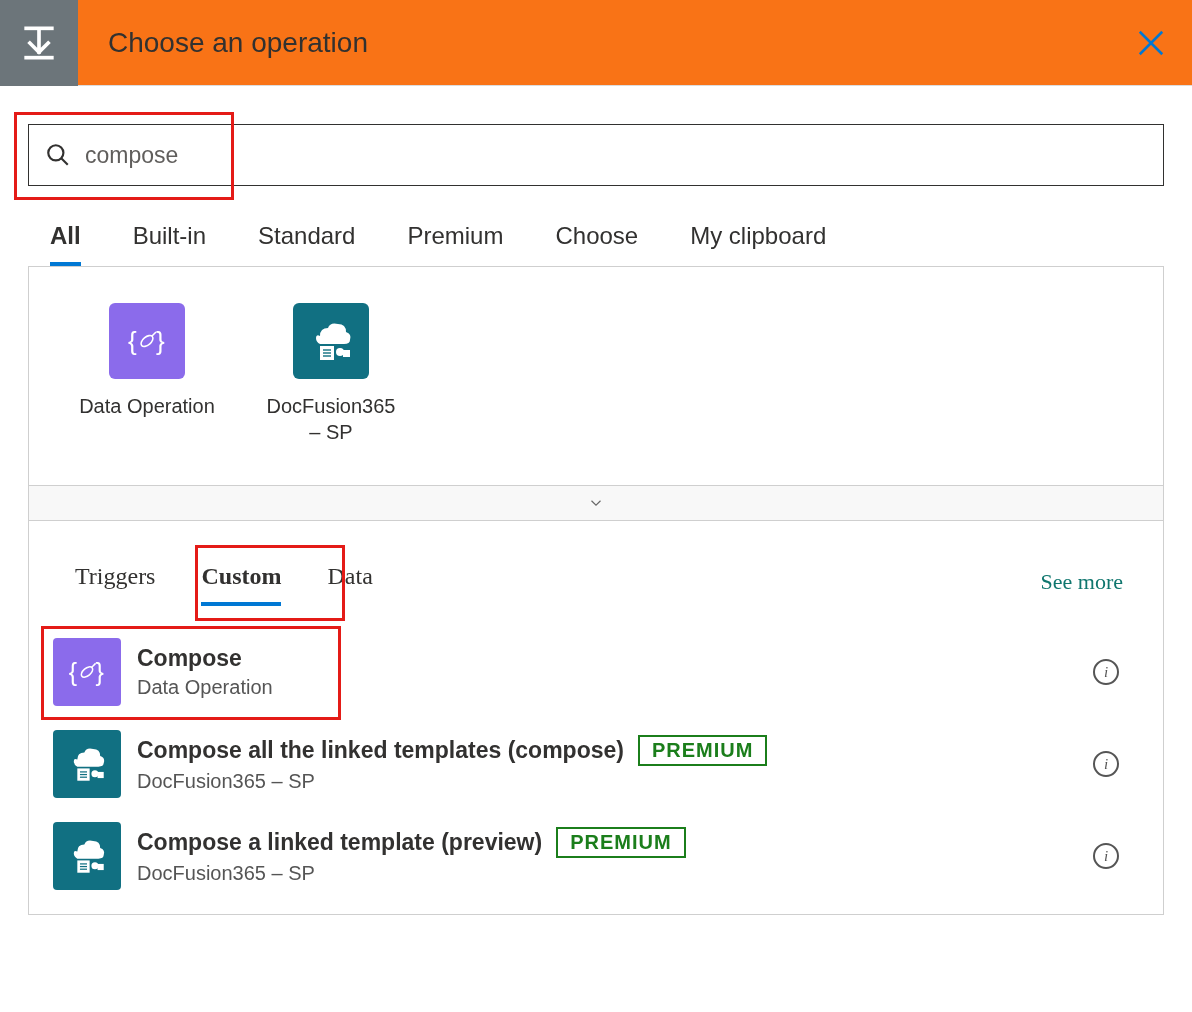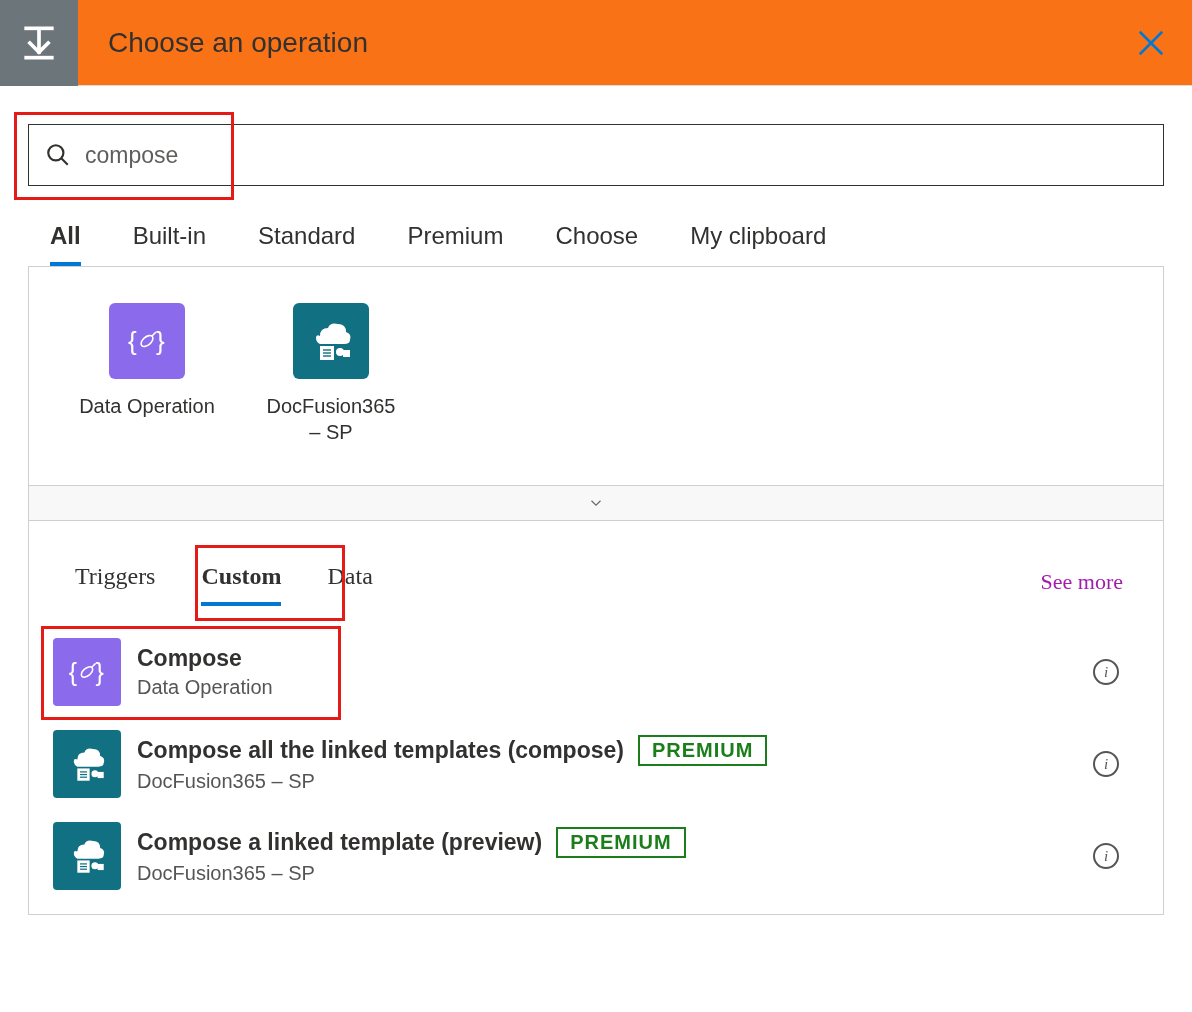--- a/index.html
+++ b/index.html
@@ -160,21 +160,21 @@
   background: #0078d4;
 }
 .subtab-highlight {
   position: absolute;
   border: 3px solid #e41b17;
   pointer-events: none;
 }
 .see-more {
   margin-left: auto;
   font-size: 22px;
-  color: #a21caf;
+  color: #0f766e;
   cursor: pointer;
 }
 
 .action-list { padding: 20px 18px 12px 18px; }
 .action-item {
   display: flex;
   align-items: center;
   padding: 12px 6px;
   cursor: pointer;
   position: relative;

